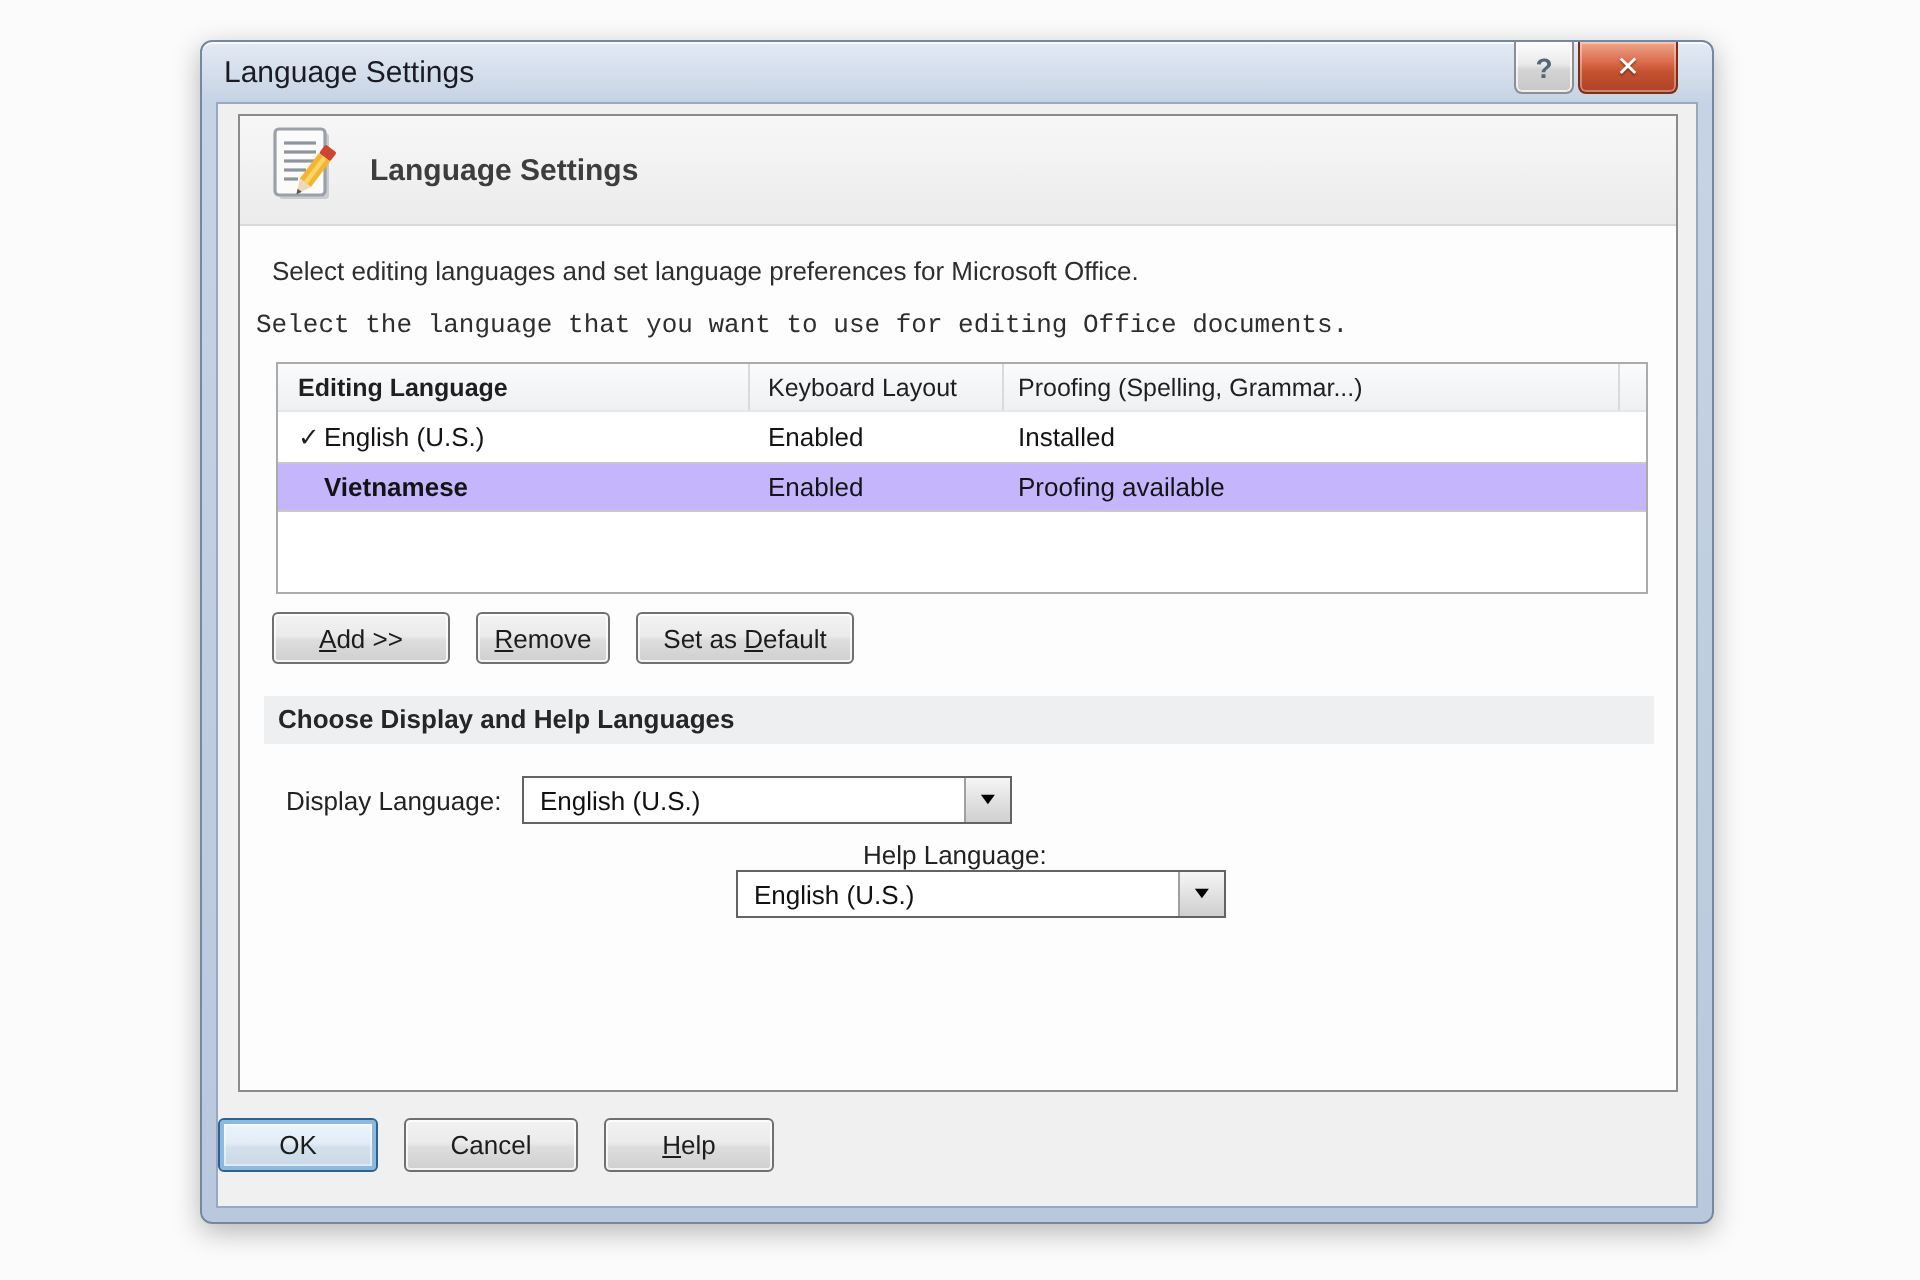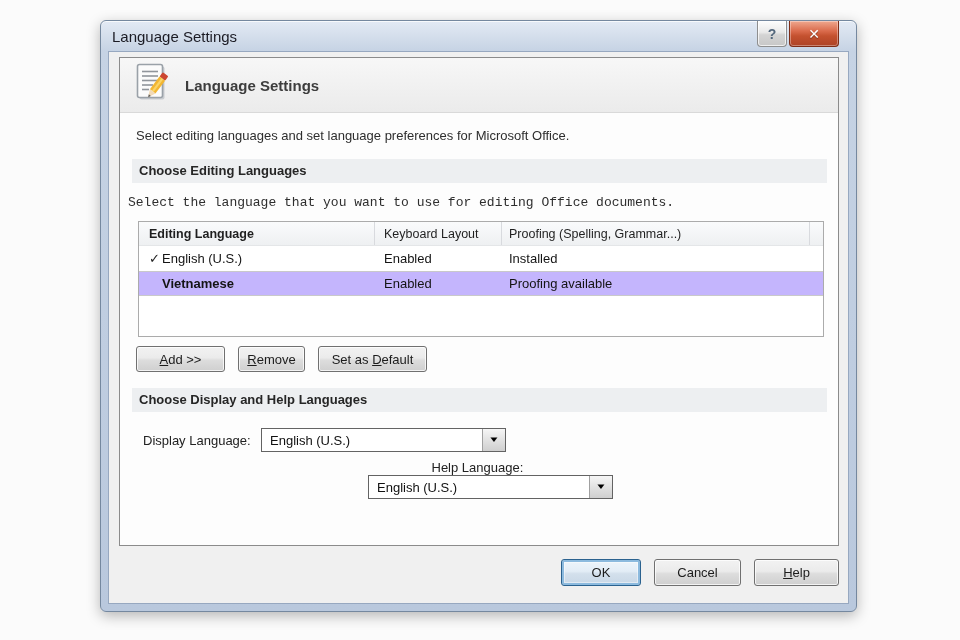--- a/index.html
+++ b/index.html
@@ -120,21 +120,21 @@
     width:23px; border-left:1px solid #a0a0a0;
     background:linear-gradient(#f6f6f6,#dedede 60%,#cfcfcf);
     display:flex; align-items:center; justify-content:center;
   }
   .combo-arrow { font-size:8px; color:#000; transform:scaleX(1.5); line-height:1; }
   .match-note { margin:8px 0 0 141px; font-size:13px; color:#3a3a3a; }
 
   
   .footer-bar {
     position:absolute; left:0; right:0; bottom:0; height:61px;
-    display:flex; align-items:center; justify-content:flex-end;
+    display:flex; align-items:center; 
     gap:13px; padding-right:9px;
   }
   .btn-ok {
     width:80px; height:27px;
     border:1px solid #2b628f;
     box-shadow:inset 0 0 0 2px #8cbade, inset 0 0 0 3px rgba(255,255,255,.45);
     background:linear-gradient(#eef5fb,#e3edf6 45%,#d3e0ec 55%,#c8d7e6);
   }
   .btn-cancel { width:87px; height:27px; }
   .btn-help { width:85px; height:27px; }
@@ -177,21 +177,20 @@
             <rect x="-1" y="4.5" width="2.2" height="16" fill="#f9d469"></rect>
             <polygon points="-3.5,20.5 3.5,20.5 0,28" fill="#f0d9b8"></polygon>
             <polygon points="-1.3,25.2 1.3,25.2 0,28" fill="#5a5a5a"></polygon>
           </g>
         </svg>
         <span class="panel-title">Language Settings</span>
       </div>
 
       <div class="intro">Select editing languages and set language preferences for Microsoft Office.</div>
 
-      <div class="section-bar">Choose Editing Languages</div>
 
       <div class="hint">Select the language that you want to use for editing Office documents.</div>
 
       <div class="listview">
         <div class="lv-header">
           <div class="lv-h c1">Editing Language</div>
           <div class="lv-h c2">Keyboard Layout</div>
           <div class="lv-h c3">Proofing (Spelling, Grammar...)</div>
           <div class="lv-h c4"></div>
         </div>

